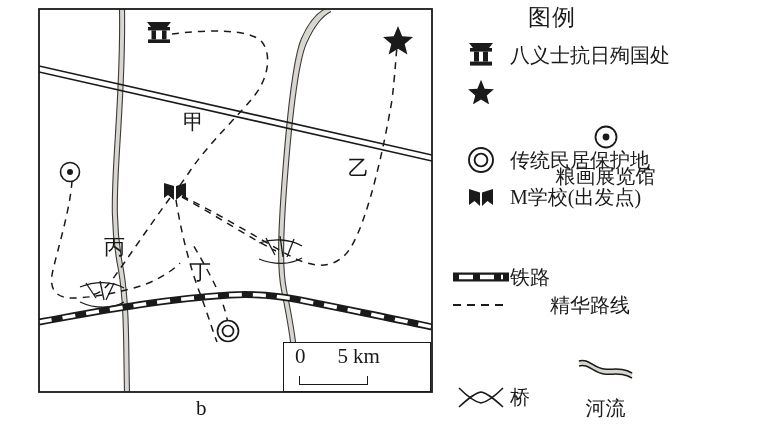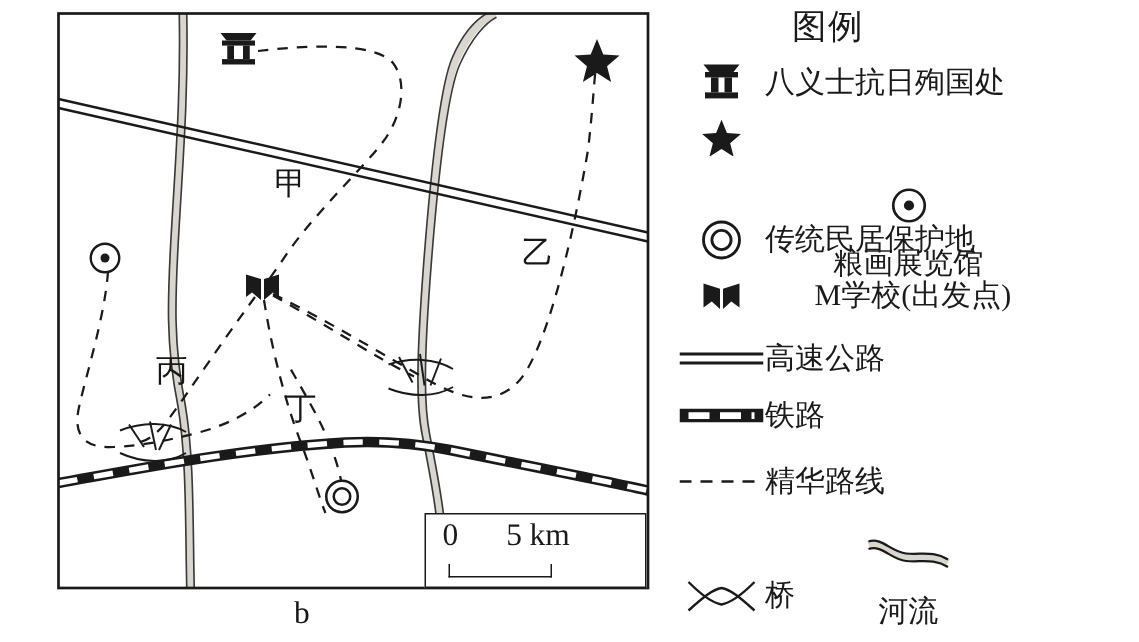--- a/index.html
+++ b/index.html
@@ -233,53 +233,44 @@
     <div class="legend-row" style="top:143px;">
       <div class="legend-sym">
         <svg width="30" height="30" viewBox="0 0 30 30">
           <circle cx="15" cy="15" r="12" fill="#ffffff" stroke="#1a1a1a" stroke-width="1.9"></circle>
           <circle cx="15" cy="15" r="6.4" fill="#ffffff" stroke="#1a1a1a" stroke-width="1.9"></circle>
         </svg>
       </div>
       <div class="legend-txt">传统民居保护地</div>
     </div>
 
-    <div class="legend-row" style="top:180px;gap:33px;">
+    <div class="legend-row" style="top:180px;">
       <div class="legend-sym">
         <svg width="28" height="24" viewBox="0 0 28 24">
           <g fill="#1a1a1a">
             <path d="M2,4 L13,7.5 L13,21 L7.5,16 L2,20 Z"></path>
             <path d="M26,4 L15,7.5 L15,21 L20.5,16 L26,20 Z"></path>
           </g>
         </svg>
       </div>
       <div class="legend-txt">M学校(出发点)</div>
     </div>
 
-    <div class="legend-row" style="top:222px;">
-      <div class="legend-sym" style="flex:0 0 58px;width:58px;">
-        <svg width="56" height="16" viewBox="0 0 56 16">
-          <line x1="0" y1="5" x2="56" y2="5" stroke="#1a1a1a" stroke-width="2"></line>
-          <line x1="0" y1="11" x2="56" y2="11" stroke="#1a1a1a" stroke-width="2"></line>
-        </svg>
-      </div>
-      <div class="legend-txt">高速公路</div>
-    </div>
 
     <div class="legend-row" style="top:260px;">
       <div class="legend-sym" style="flex:0 0 58px;width:58px;">
         <svg width="56" height="14" viewBox="0 0 56 14">
           <line x1="0" y1="7" x2="56" y2="7" stroke="#1a1a1a" stroke-width="9"></line>
           <line x1="6" y1="7" x2="50" y2="7" stroke="#ffffff" stroke-width="4.5" stroke-dasharray="14 7"></line>
         </svg>
       </div>
       <div class="legend-txt">铁路</div>
     </div>
 
-    <div class="legend-row" style="top:304px;">
+    <div class="legend-row" style="top:288px;gap:40px;">
       <div class="legend-sym" style="flex:0 0 58px;width:58px;">
         <svg width="56" height="12" viewBox="0 0 56 12">
           <line x1="0" y1="6" x2="56" y2="6" stroke="#1a1a1a" stroke-width="1.8" stroke-dasharray="8 6"></line>
         </svg>
       </div>
       <div class="legend-txt">精华路线</div>
     </div>
 
     <div class="legend-row" style="top:340px;flex-direction:column;">
       <div class="legend-sym" style="flex:0 0 58px;width:58px;">

